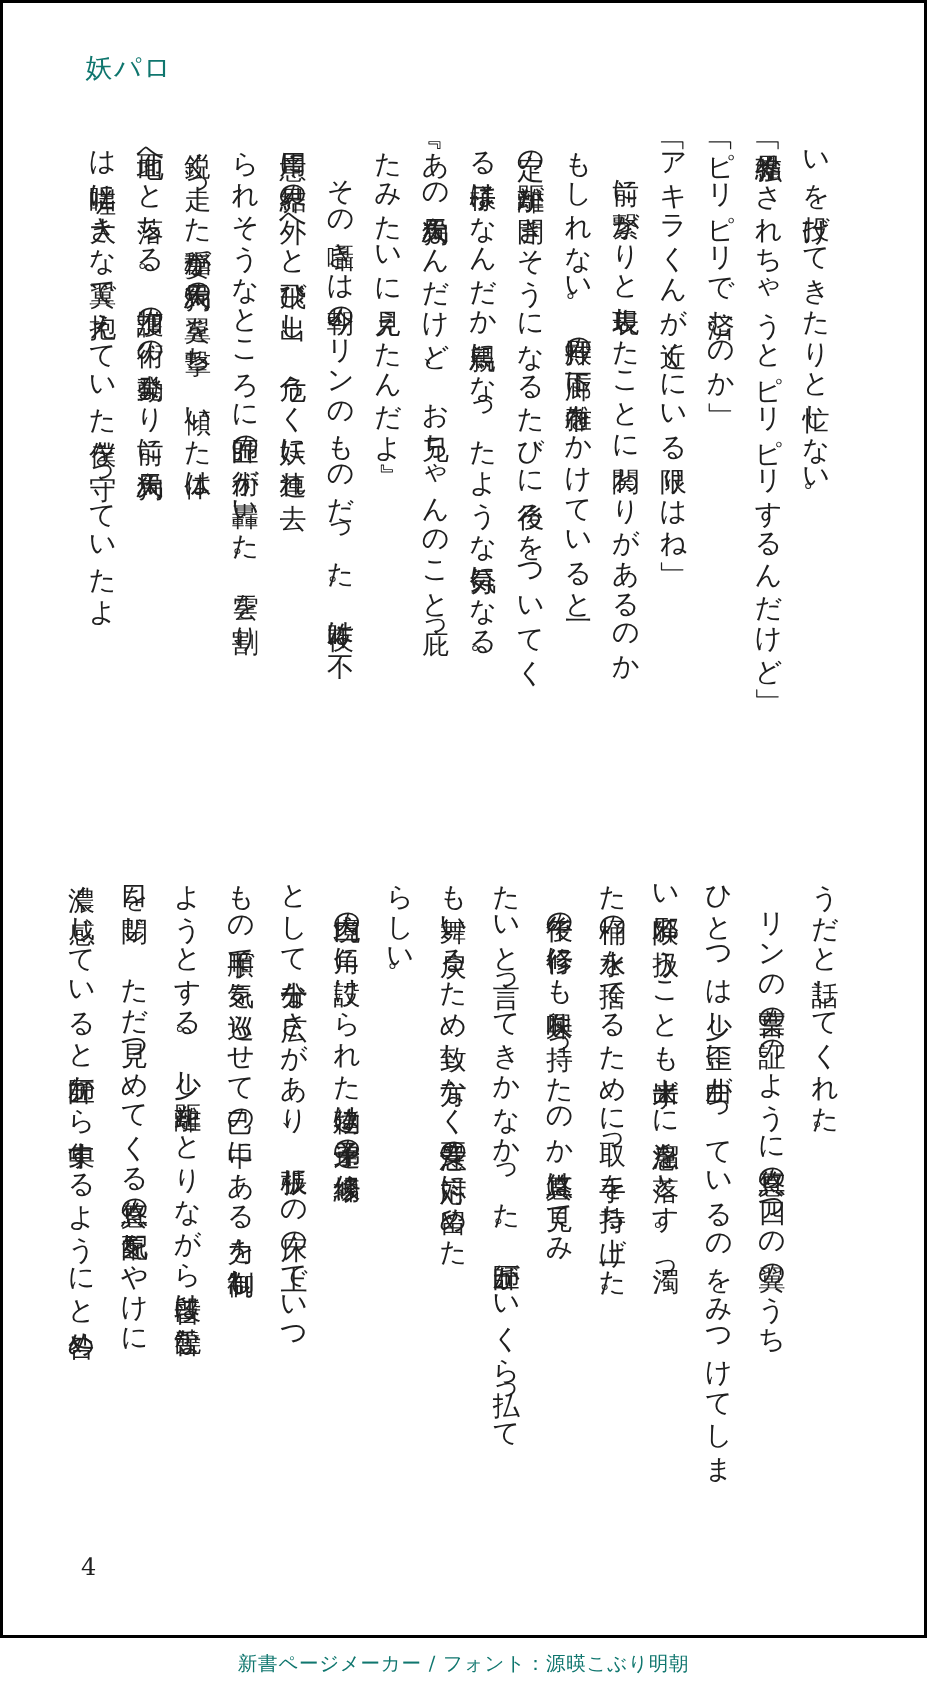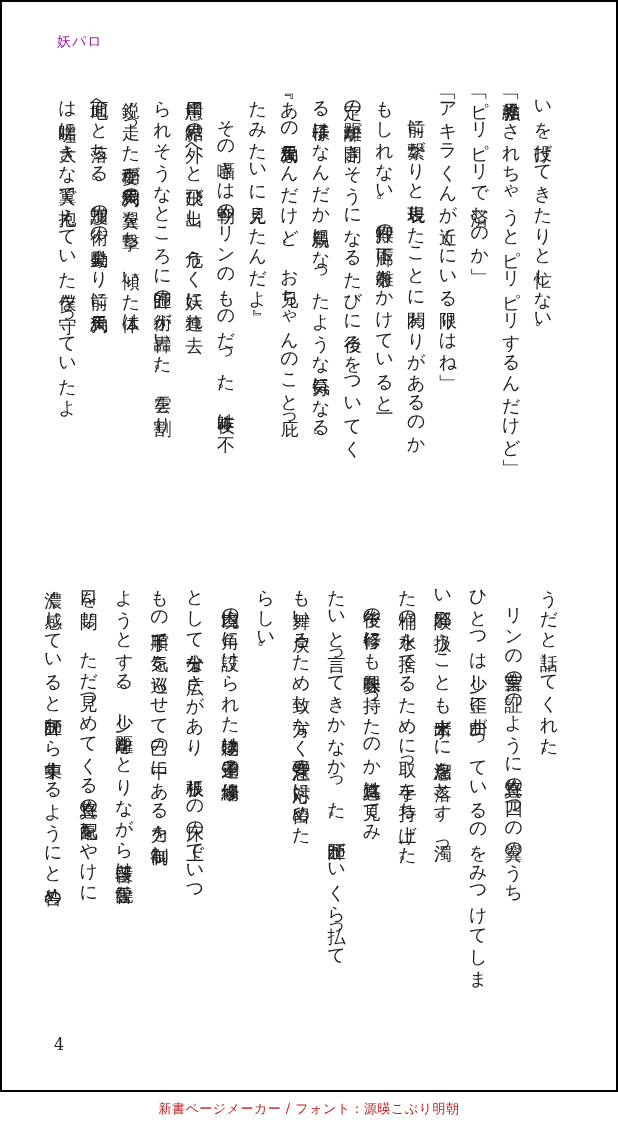--- a/index.html
+++ b/index.html
@@ -17,22 +17,22 @@
     box-sizing: border-box;
     width: 618px;
     height: 1092px;
     border: 2px solid #000000;
     background: #ffffff;
   }
   .header-title {
     position: absolute;
     left: 55px;
     top: 31px;
-    font-size: 14px;
-    color: #a21caf;
+    font-size: 18px;
+    color: #0f766e;
     letter-spacing: 1px;
   }
   .band {
     position: absolute;
     writing-mode: vertical-rl;
     text-orientation: mixed;
     height: 462px;
     font-size: 18px;
     letter-spacing: 0.5px;
     color: #1f1f1f;
@@ -58,21 +58,21 @@
     font-size: 16px;
     color: #1f1f1f;
   }
   .footer-credit {
     position: absolute;
     left: 0;
     top: 1100px;
     width: 618px;
     text-align: center;
     font-size: 13px;
-    color: #b91c1c;
+    color: #0f766e;
     letter-spacing: 0.5px;
   }
 </style>
 </head>
 <body>
 
 <div class="sheet">
   <div class="header-title">妖パロ</div>
 
   <div class="band band-top">

